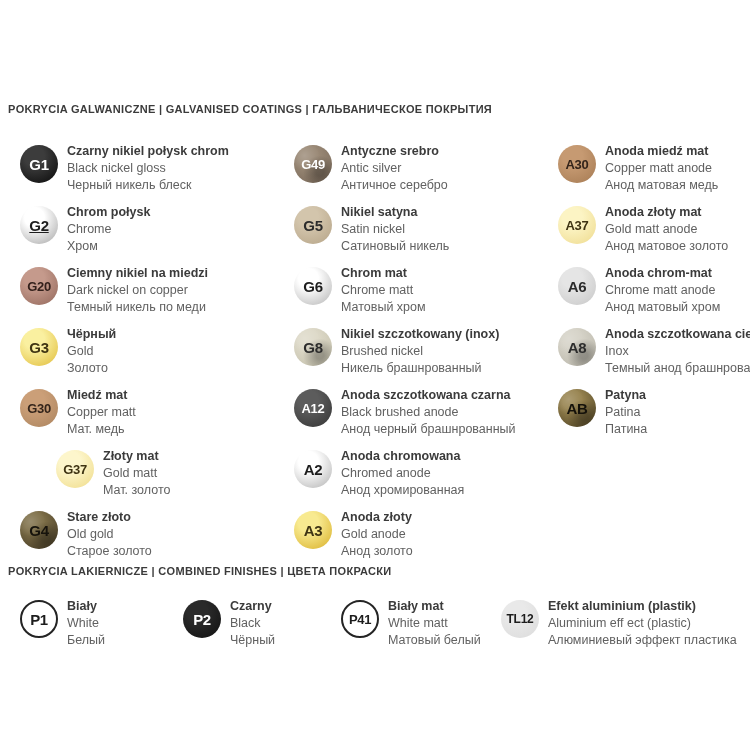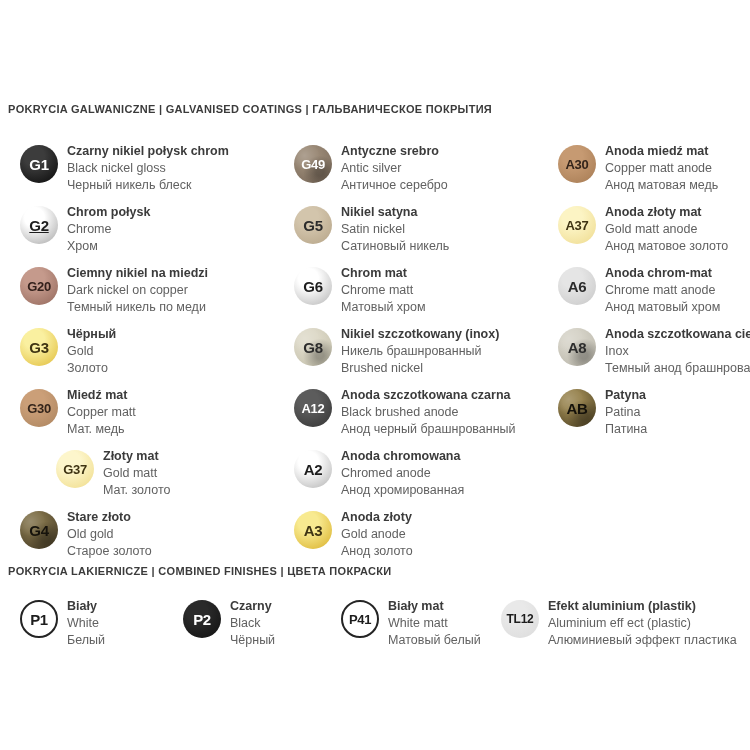--- a/index.html
+++ b/index.html
@@ -127,22 +127,22 @@
         <span class="lines">
           <span class="line line-pl">Chrom mat</span>
           <span class="line line-en">Chrome matt</span>
           <span class="line line-ru">Матовый хром</span>
         </span>
       </div>
       <div class="item">
         <span class="circle code-2" style="background: radial-gradient(circle at 68% 72%, rgba(0, 0, 0, 0.28) 0%, rgba(0, 0, 0, 0.28) 10%, rgba(0, 0, 0, 0) 45%), radial-gradient(circle at 28% 28%, rgba(255, 255, 255, 0.2) 0%, rgba(255, 255, 255, 0) 38%), radial-gradient(circle at 38% 30%, rgb(221, 217, 200) 0%, rgb(221, 217, 200) 28%, rgb(198, 194, 174) 88%); color: rgb(44, 44, 44);">G8</span>
         <span class="lines">
           <span class="line line-pl">Nikiel szczotkowany (inox)</span>
+          <span class="line line-en">Brushed nickel</span>
           <span class="line line-ru">Никель брашнрованный</span>
-          <span class="line line-en">Brushed nickel</span>
         </span>
       </div>
       <div class="item">
         <span class="circle code-3" style="background: radial-gradient(circle at 38% 30%, rgb(92, 92, 92) 0%, rgb(92, 92, 92) 28%, rgb(58, 58, 58) 88%); color: rgb(255, 255, 255); text-align: right;">A12</span>
         <span class="lines">
           <span class="line line-pl">Anoda szczotkowana czarna</span>
           <span class="line line-en">Black brushed anode</span>
           <span class="line line-ru">Анод черный брашнрованный</span>
         </span>
       </div>

